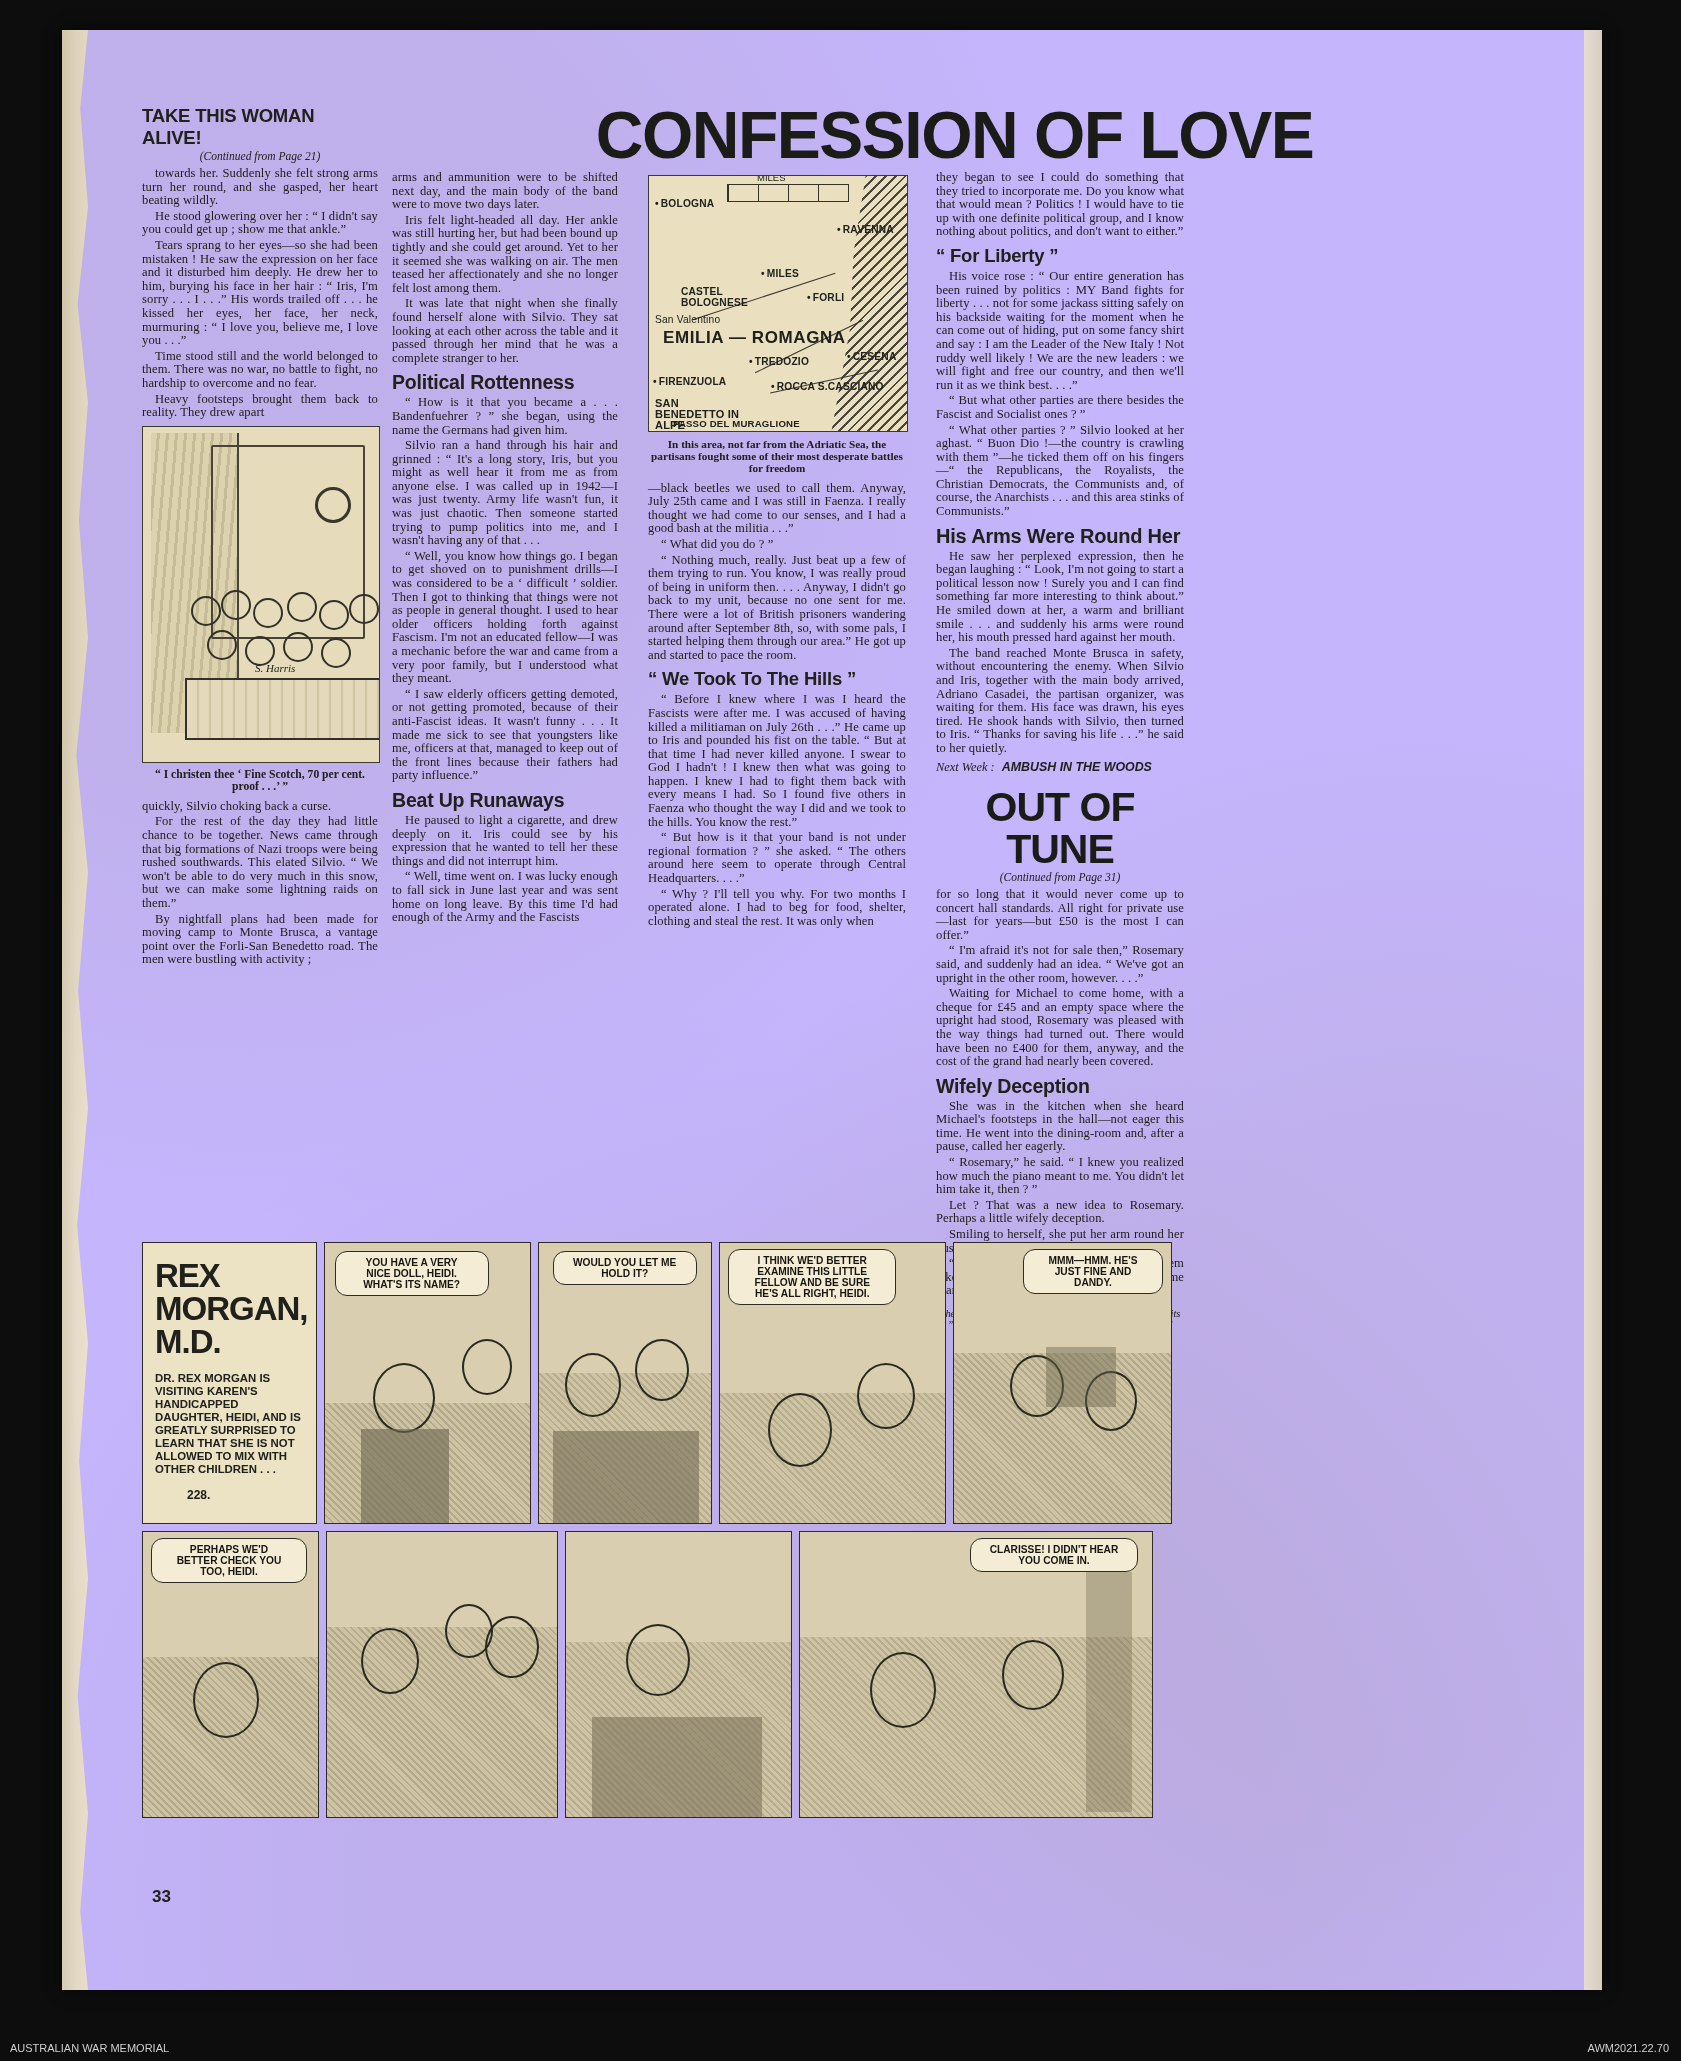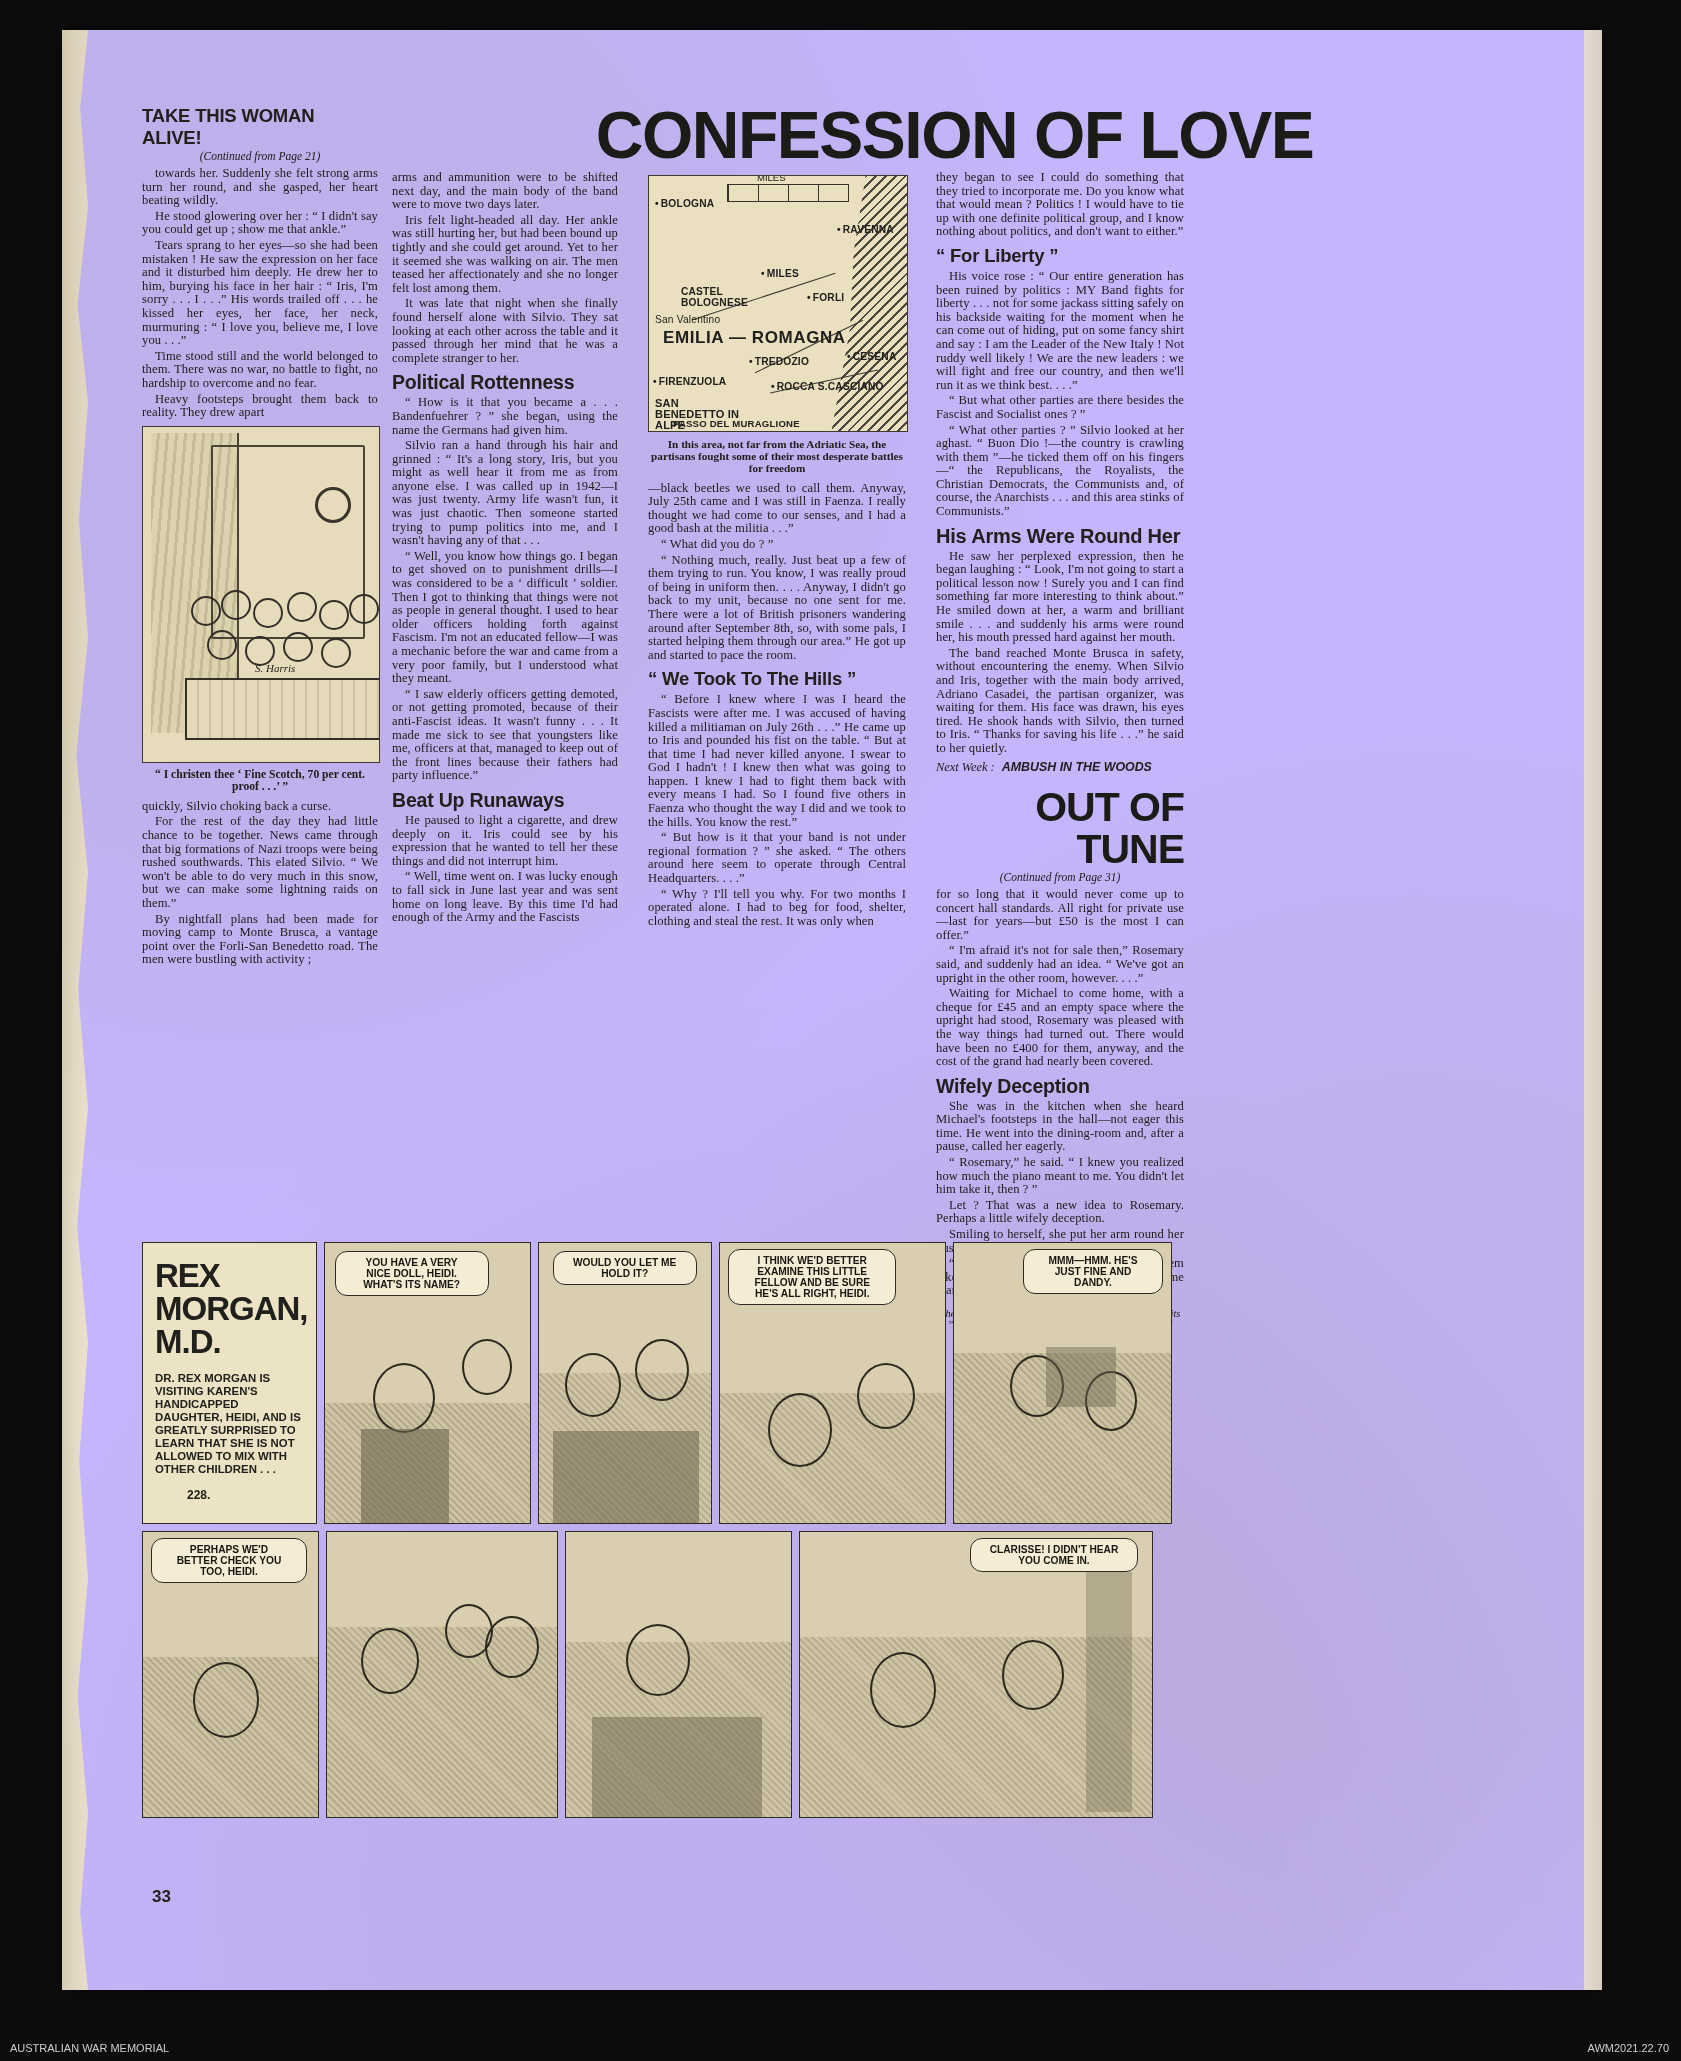--- a/index.html
+++ b/index.html
@@ -220,21 +220,21 @@
             <p>His voice rose : “ Our entire generation has been ruined by politics :  MY Band fights for liberty . . . not for some jackass sitting safely on his backside waiting for the moment when he can come out of hiding, put on some fancy shirt and say :  I am the Leader of the New Italy !  Not ruddy well likely !  We are the new leaders :  we will fight and free our country, and then we'll run it as we think best. . . .”</p>
             <p>“ But what other parties are there besides the Fascist and Socialist ones ? ”</p>
             <p>“ What other parties ? ”  Silvio looked at her aghast. “ Buon Dio !—the country is crawling with them ”—he ticked them off on his fingers—“ the Republicans, the Royalists, the Christian Democrats, the Communists and, of course, the Anarchists . . . and this area stinks of Communists.”</p>
             <h2 class="head" style="font-size:20px">His Arms Were Round Her</h2>
             <p>He saw her perplexed expression, then he began laughing : “ Look, I'm not going to start a political lesson now !  Surely you and I can find something far more interesting to think about.”  He smiled down at her, a warm and brilliant smile . . . and suddenly his arms were round her, his mouth pressed hard against her mouth.</p>
             <p>The band reached Monte Brusca in safety, without encountering the enemy.  When Silvio and Iris, together with the main body arrived, Adriano Casadei, the partisan organizer, was waiting for them.  His face was drawn, his eyes tired.  He shook hands with Silvio, then turned to Iris.  “ Thanks for saving his life . . .” he said to her quietly.</p>
             <div class="nextweek">
               <i>Next Week :</i>
               <b style="margin-left:4px">AMBUSH IN THE WOODS</b>
             </div>
-            <div class="masthead" style="font-size:41px;line-height:42px;text-align:right;margin:12px 0 0 0;letter-spacing:-1px">OUT OF TUNE</div>
+            <div class="masthead" style="font-size:41px;line-height:42px;text-align:center;margin:12px 0 0 0;letter-spacing:-1px">OUT OF TUNE</div>
             <div class="contd">(Continued from Page 31)</div>
             <p class="noind">for so long that it would never come up to concert hall standards.  All right for private use—last for years—but £50 is the most I can offer.”</p>
             <p>“ I'm afraid it's not for sale then,” Rosemary said, and suddenly had an idea.  “ We've got an upright in the other room, however. . . .”</p>
             <p>Waiting for Michael to come home, with a cheque for £45 and an empty space where the upright had stood, Rosemary was pleased with the way things had turned out.  There would have been no £400 for them, anyway, and the cost of the grand had nearly been covered.</p>
             <h2 class="head">Wifely Deception</h2>
             <p>She was in the kitchen when she heard Michael's footsteps in the hall—not eager this time.  He went into the dining-room and, after a pause, called her eagerly.</p>
             <p>“ Rosemary,” he said.  “ I knew you realized how much the piano meant to me.  You didn't let him take it, then ? ”</p>
             <p>Let ?   That was a new idea to Rosemary.  Perhaps a little wifely deception.</p>
             <p>Smiling to herself, she put her arm round her husband's waist.</p>
             <p>“ No, darling, of course I couldn't let them take it.  Your happiness is worth more to me than £400 . . .”</p>

